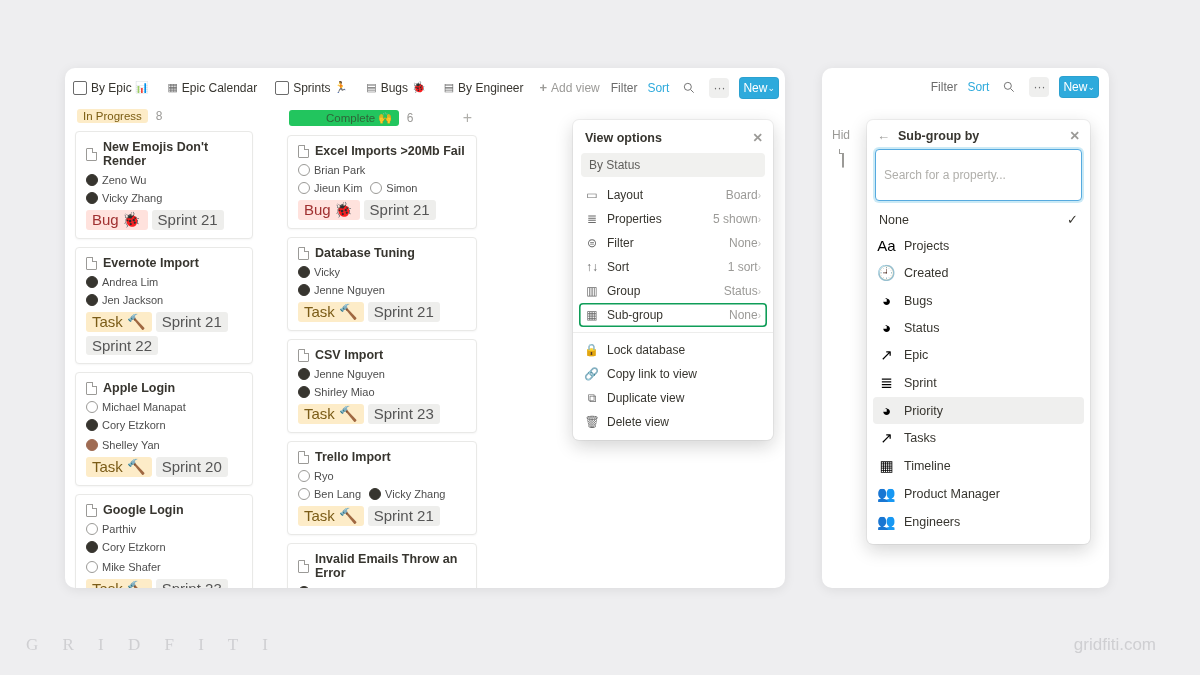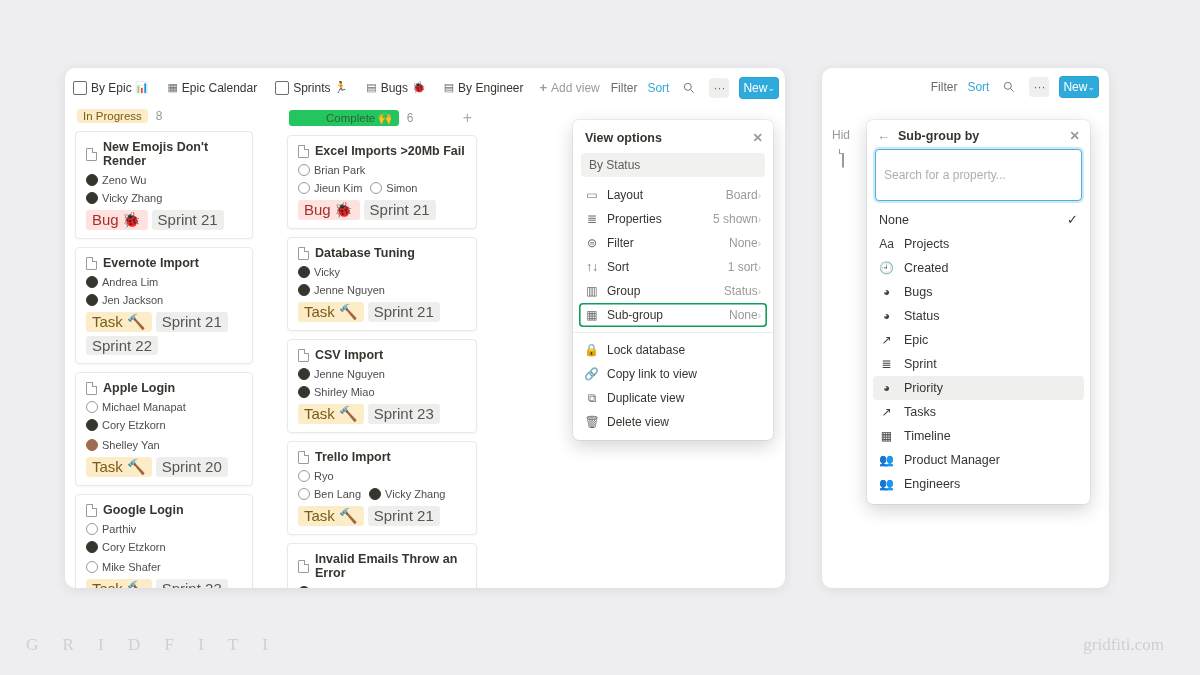--- a/index.html
+++ b/index.html
@@ -67,28 +67,28 @@
   
   .right .tabs { padding:8px 10px 0 6px; }
   .subpop { position:absolute; width:223px; left:45px; top:52px; background:#fff; border-radius:6px; box-shadow:0 0 0 1px rgba(15,15,15,.05),0 6px 18px rgba(15,15,15,.18); font-size:12.5px; padding:6px 0 8px 0; }
   .subhdr { display:flex; align-items:center; gap:8px; padding:2px 10px 6px 10px; font-weight:600; }
   .back { color:#9b9a97; cursor:pointer; font-size:13px; }
   .subsearch { margin:0 8px 6px 8px; }
   .subsearch input { width:100%; padding:18px 8px; border:1.5px solid #56aadf; border-radius:4px; outline:none; font-size:12px; box-shadow:0 0 0 2px rgba(46,170,220,.25); }
   .subsearch input::placeholder { color:#b0afab; }
   .proprow { display:flex; align-items:center; gap:10px; padding:5px 12px; cursor:pointer; }
   .proprow.hover { background:#efefee; border-radius:4px; margin:0 6px; padding:5px 6px; }
-  .propicon { width:15px; display:inline-flex; align-items:center; justify-content:center; color:#404040; font-size:12px; }
+  .propicon { width:15px; display:inline-flex; align-items:center; justify-content:center; color:#000000; font-size:15px; }
   .check { margin-left:auto; color:#37352f; font-size:13px; }
   
   .hidtext { position:absolute; left:10px; top:60px; color:#9b9a97; font-size:12px; }
   .hiddoc { position:absolute; left:20px; top:82px; }
   
   .wm-left { position:absolute; left:26px; bottom:20px; color:#cfcfd2; letter-spacing:10px; font-size:17px; font-weight:400; font-family:Georgia,serif; }
-  .wm-right { position:absolute; right:36px; bottom:20px; color:#cfcfd2; font-size:17px; font-family:Liberation Serif, serif; }
+  .wm-right { position:absolute; right:44px; bottom:20px; color:#cfcfd2; font-size:17px; font-family:Liberation Sans, sans-serif; }
 </style>
 </head>
 <body>
 
 <div class="stage">
 
   <div class="panel left">
     <div class="tabs">
       <div class="tab ico">
           <span>By Epic</span> 

